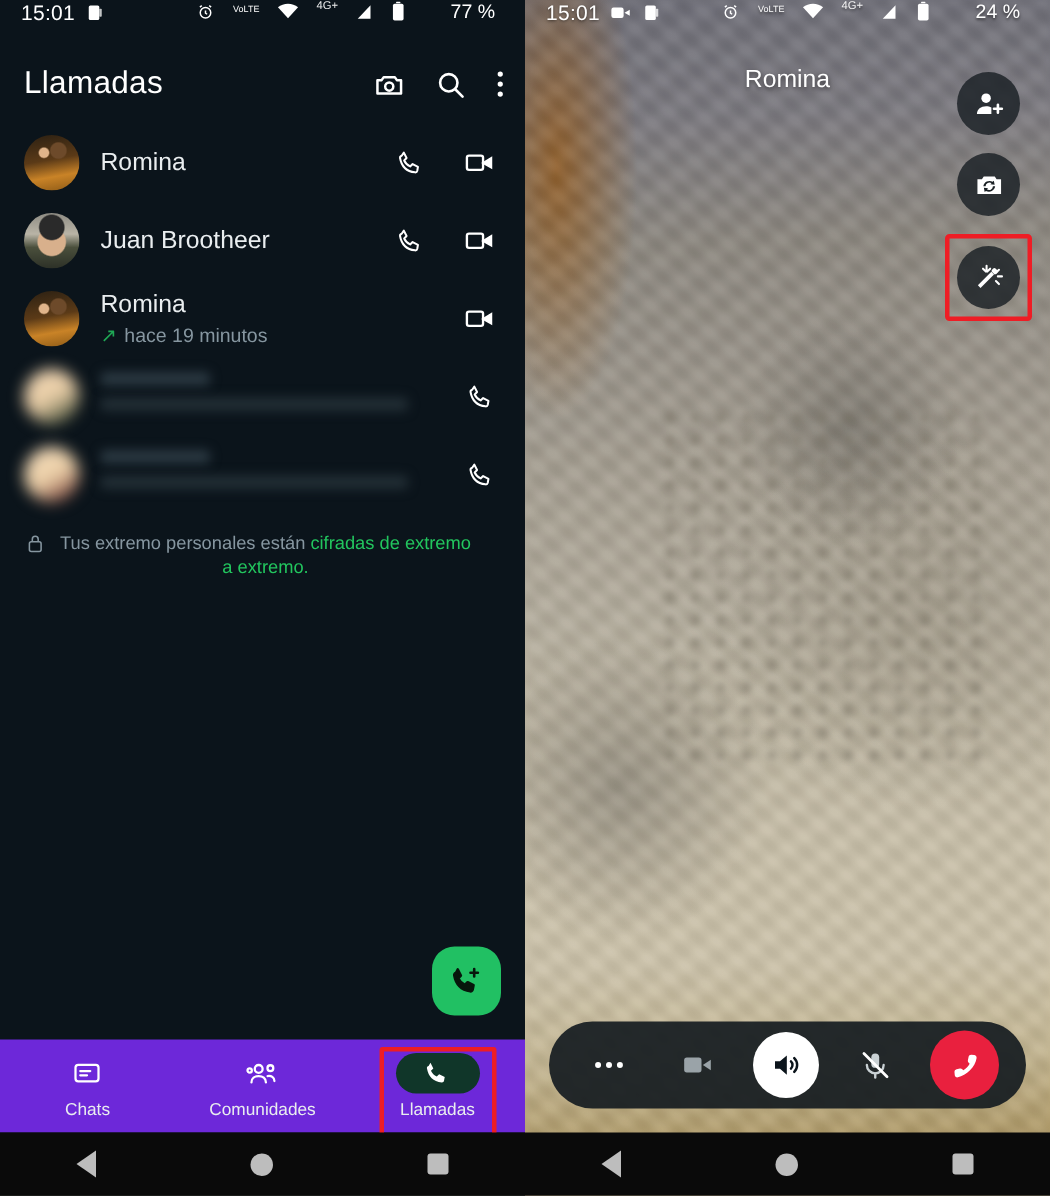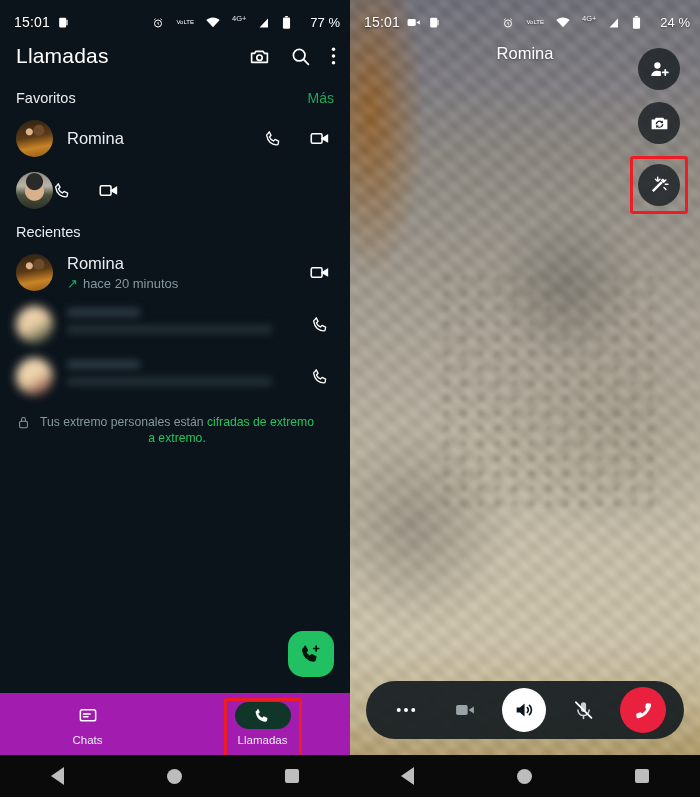--- a/index.html
+++ b/index.html
@@ -12,30 +12,30 @@
   .screens { display: flex; width: 700px; height: 797px; }
 
   
   .phone-left {
     position: relative;
     width: 350px; height: 797px;
     background: #0b141b;
     overflow: hidden;
   }
   .statusbar {
-    height: 30px; display: flex; align-items: flex-end;
+    height: 30px; display: flex; align-items: flex-start;
     justify-content: space-between;
-    padding: 0 10px 0 14px;
+    padding: 0 20px 0 14px;
     color: #fff; font-size: 13.5px;
   }
   .sb-left { display: flex; align-items: center; gap: 7px; }
   .sb-right { display: flex; align-items: center; gap: 12px; font-size: 12.5px; }
   .sb-time { font-size: 14px; letter-spacing: .2px; }
   .ico { display: inline-flex; align-items: center; }
-  .sb-pct { margin-left: 7px; font-size: 13px; }
+  .sb-pct { margin-left: 18px; font-size: 13px; }
   .txt-4g { font-size: 7.5px; opacity: .92; transform: translateY(-4px); }
   .volte { font-size: 6px; line-height: 6px; text-align: center; transform: translateY(-1px); }
 
   
   .appbar {
     height: 52px; display: flex; align-items: center;
     padding: 0 14px 0 16px; justify-content: space-between;
   }
   .appbar h1 { color:#fff; font-size: 21px; font-weight: 400; letter-spacing:.2px; }
   .appbar-actions { display: flex; align-items: center; gap: 20px; }
@@ -95,21 +95,21 @@
   
   .fab {
     position:absolute; right: 16px; bottom: 120px;
     width: 46px; height: 46px; border-radius: 15px;
     background:#21c063; display:flex; align-items:center; justify-content:center;
   }
 
   
   .bottomnav {
     position:absolute; left:0; right:0; bottom: 42px; height: 62px;
-    display:flex; align-items:center; background:#a21caf;
+    display:flex; align-items:center; background:#6d28d9;
   }
   .navitem { flex:1; display:flex; flex-direction:column; align-items:center; gap: 5px; position:relative; }
   .nav-pill {
     width: 56px; height: 27px; border-radius: 14px;
     display:flex; align-items:center; justify-content:center;
   }
   .nav-pill.active { background:#103629; }
   .navitem .lbl { color:#e9edef; font-size: 11.5px; }
   .nav-highlight {
     position:absolute; border: 3px solid #ee1d25; border-radius: 2px;
@@ -265,24 +265,20 @@
         <span class="ico">
           <svg width="5" height="20" viewBox="0 0 6 22" fill="#fff">
               <circle cx="3" cy="3" r="2.1"></circle>
               <circle cx="3" cy="11" r="2.1"></circle>
               <circle cx="3" cy="19" r="2.1"></circle>
             </svg>
         </span>
       </div>
     </div>
 
-    <div class="section-head">
-      <span class="t">Favoritos</span>
-      <span class="more">Más</span>
-    </div>
 
     <div class="row">
       <div class="avatar av-romina"></div>
       <div class="row-main">
         <div class="row-title">Romina</div>
       </div>
       <div class="row-actions">
         <span class="ico">
           <svg width="19" height="19" viewBox="0 0 24 24" fill="none" stroke="#fff" stroke-width="1.7">
               <path d="M6.6 3.5 8.9 8l-2 2.1c1 2.3 2.7 4 5 5l2.1-2 4.5 2.3-.6 3.3c-.2.9-1 1.5-1.9 1.4C8.6 19.3 4.7 15.4 3.4 8c-.1-.9.5-1.7 1.4-1.9l1.8-2.6z" stroke-linejoin="round"></path>
@@ -292,46 +288,46 @@
           <svg width="21" height="21" viewBox="0 0 24 24" fill="none" stroke="#fff" stroke-width="1.8">
               <rect x="2.6" y="6.6" width="12.3" height="10.8" rx="1.6"></rect>
               <path d="M15.2 12.2 21 8.6v6.8l-5.8-3.2z" fill="#fff"></path>
             </svg>
         </span>
       </div>
     </div>
 
     <div class="row">
       <div class="avatar av-juan"></div>
+      <div class="row-main">
+        <div class="row-title">Juan Brootheer</div>
+      </div>
       <div class="row-actions">
         <span class="ico">
           <svg width="19" height="19" viewBox="0 0 24 24" fill="none" stroke="#fff" stroke-width="1.7">
               <path d="M6.6 3.5 8.9 8l-2 2.1c1 2.3 2.7 4 5 5l2.1-2 4.5 2.3-.6 3.3c-.2.9-1 1.5-1.9 1.4C8.6 19.3 4.7 15.4 3.4 8c-.1-.9.5-1.7 1.4-1.9l1.8-2.6z" stroke-linejoin="round"></path>
             </svg>
         </span>
         <span class="ico">
           <svg width="21" height="21" viewBox="0 0 24 24" fill="none" stroke="#fff" stroke-width="1.8">
               <rect x="2.6" y="6.6" width="12.3" height="10.8" rx="1.6"></rect>
               <path d="M15.2 12.2 21 8.6v6.8l-5.8-3.2z" fill="#fff"></path>
             </svg>
         </span>
       </div>
     </div>
 
-    <div class="section-head">
-      <span class="t">Recientes</span>
-    </div>
 
     <div class="row">
       <div class="avatar av-romina"></div>
       <div class="row-main">
         <div class="row-title">Romina</div>
         <div class="row-sub">
           <span class="arrow-out">↗</span>
-          <span class="sub-text">hace 20 minutos</span>
+          <span class="sub-text">hace 19 minutos</span>
         </div>
       </div>
       <div class="row-actions">
         <span class="ico">
           <svg width="21" height="21" viewBox="0 0 24 24" fill="none" stroke="#fff" stroke-width="1.8">
               <rect x="2.6" y="6.6" width="12.3" height="10.8" rx="1.6"></rect>
               <path d="M15.2 12.2 21 8.6v6.8l-5.8-3.2z" fill="#fff"></path>
             </svg>
         </span>
       </div>
@@ -390,20 +386,34 @@
       <div class="navitem">
         <div class="nav-pill">
           <span class="ico">
             <svg width="20" height="20" viewBox="0 0 24 24" fill="none" stroke="#fff" stroke-width="1.8">
                 <rect x="2.8" y="4.6" width="18.4" height="13.2" rx="2.2"></rect>
                 <path d="M6.6 9.6h8M6.6 13h5.4" stroke-linecap="round"></path>
               </svg>
           </span>
         </div>
         <span class="lbl">Chats</span>
+      </div>
+      <div class="navitem">
+        <div class="nav-pill">
+          <span class="ico">
+            <svg width="22" height="20" viewBox="0 0 26 22" fill="none" stroke="#fff" stroke-width="1.8">
+                <circle cx="10" cy="7" r="3.1"></circle>
+                <path d="M4.3 17.6c0-3.1 2.6-5 5.7-5s5.7 1.9 5.7 5" stroke-linecap="round"></path>
+                <circle cx="19.2" cy="6.4" r="2.3"></circle>
+                <path d="M17 12.6c2.8-.5 5.4 1 5.4 4" stroke-linecap="round"></path>
+                <circle cx="2.9" cy="8.2" r="1.7"></circle>
+              </svg>
+          </span>
+        </div>
+        <span class="lbl">Comunidades</span>
       </div>
       <div class="navitem">
         <div class="nav-pill active">
           <span class="ico">
             <svg width="19" height="19" viewBox="0 0 24 24" fill="#fff">
                 <path d="M6.3 3.2 8.7 7.9l-2 2c1 2.2 2.7 3.9 4.9 4.9l2-2 4.7 2.4-.6 3.2c-.2.9-1 1.5-1.9 1.4C8.5 19 4.6 15.1 3.3 7.8c-.1-.9.5-1.7 1.4-1.9l1.6-2.7z"></path>
               </svg>
           </span>
         </div>
         <span class="lbl">Llamadas</span>

